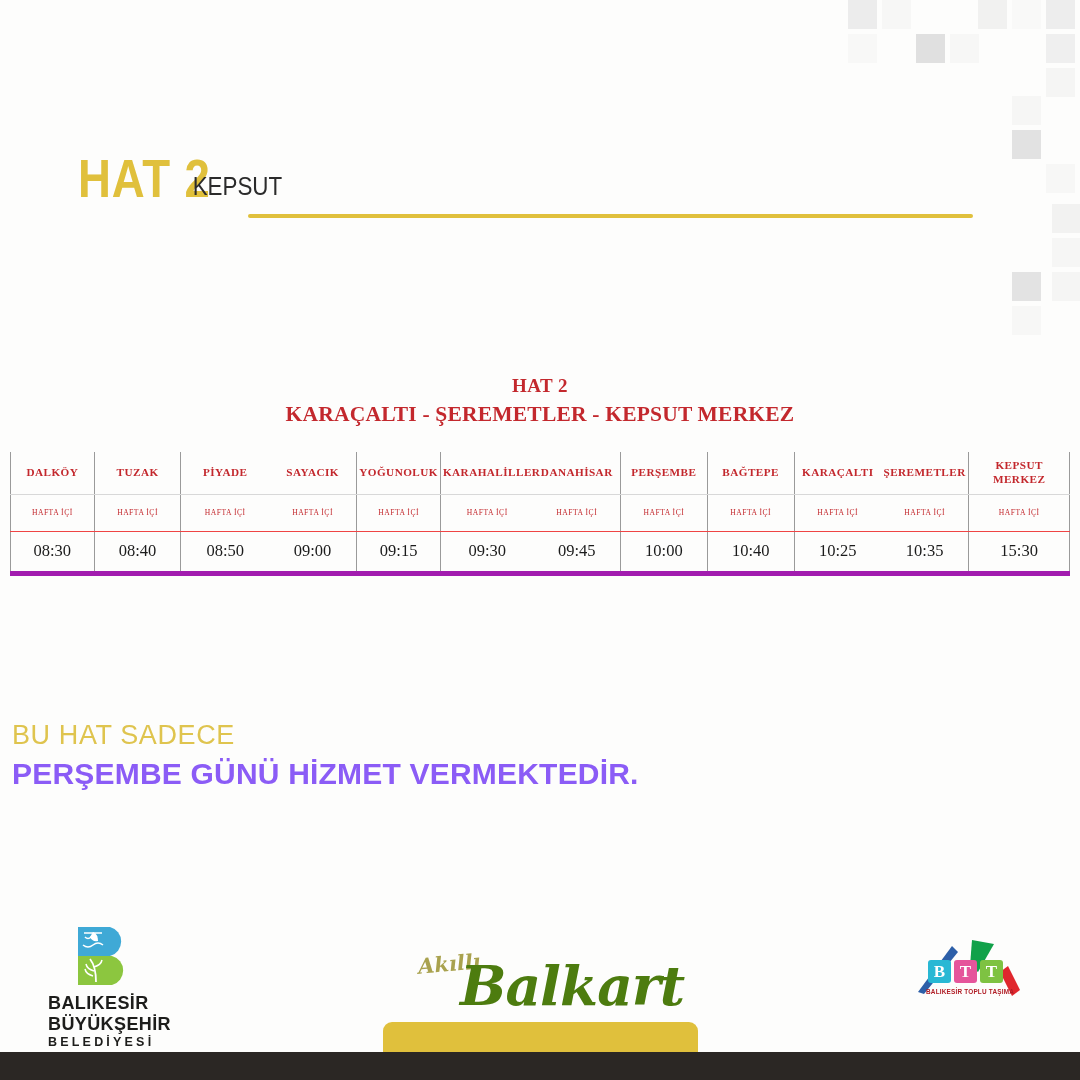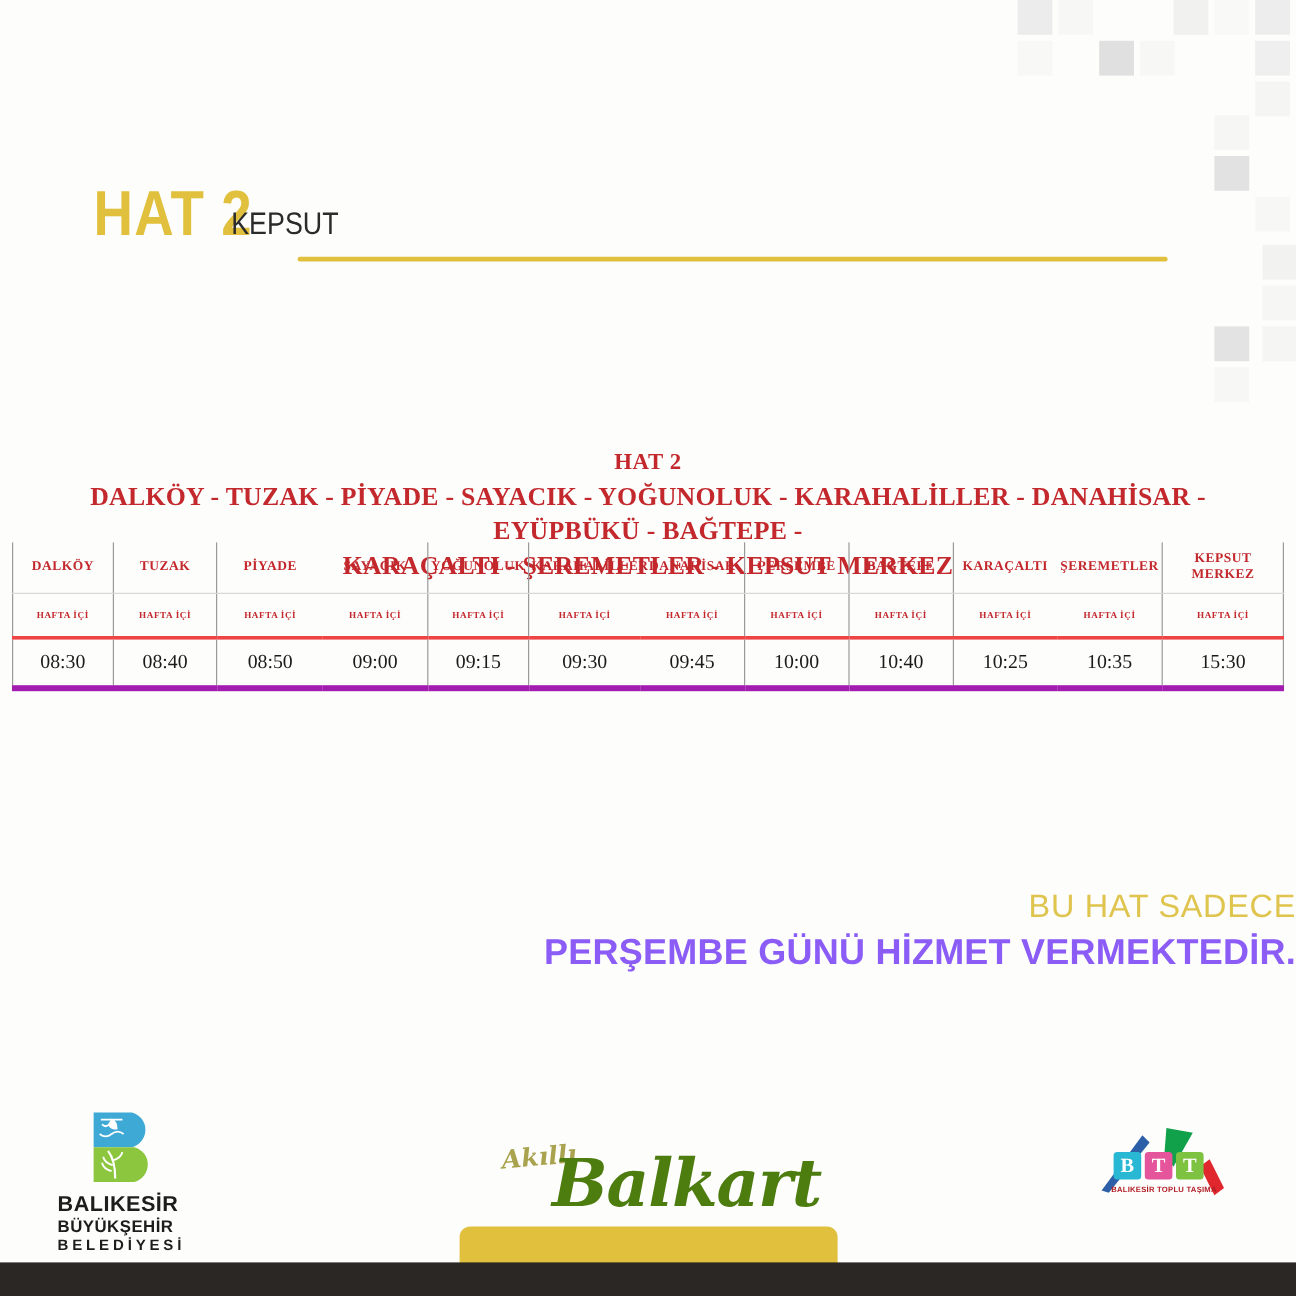--- a/index.html
+++ b/index.html
@@ -78,61 +78,61 @@
     font-weight: 700;
     font-size: 11.2px;
     letter-spacing: 0.45px;
     height: 42px;
     padding: 4px 2px;
     line-height: 1.22;
     border-bottom: 1px solid #d8d8d8;
   }
   .row-days td {
     color: #c3282d;
-    font-weight: 700;
+    font-weight: 400;
     font-size: 7.6px;
     letter-spacing: 0.5px;
     height: 37px;
-    border-bottom: 3px solid #ef4444;
+    border-bottom: 1px solid #ef4444;
   }
   .row-times td {
     color: #1b1b1b;
     font-weight: 400;
     font-size: 16.5px;
     height: 42px;
     border-bottom: 5px solid #a21caf;
   }
   
   .gsep { border-left: 1px solid #9a9a9a; }
   .gend { border-right: 1px solid #9a9a9a; }
   .row-days td.gsep, .row-times td.gsep { border-left: 1px solid #9a9a9a; }
   .row-days td.gend, .row-times td.gend { border-right: 1px solid #9a9a9a; }
 
   
-  .notice { position: absolute; left: 2px; right: 0; top: 720px; text-align: right; margin-top: 20px; }
+  .notice { position: absolute; left: 12px; right: 0; top: 720px; text-align: left; }
   .notice-l1 {
     font-size: 27px;
     font-weight: 400;
     color: #dfc44e;
     letter-spacing: 0.6px;
   }
   .notice-l2 {
     font-size: 30px;
     font-weight: 700;
     color: #8b5cf6;
     letter-spacing: 0.2px;
     margin-top: 6px;
   }
 
   
   .logo-bld { position: absolute; left: 48px; top: 925px; width: 180px; }
   .bld-mark { width: 70px; height: 62px; margin: 0 auto 6px 22px; position: relative; }
   .bld-text { text-align: left; color: #1d1d1b; line-height: 1.18; }
   .bld-t1 { font-size: 18px; font-weight: 700; letter-spacing: 0.4px; }
-  .bld-t2 { font-size: 14px; font-weight: 700; letter-spacing: 0.4px; }
+  .bld-t2 { font-size: 18px; font-weight: 700; letter-spacing: 0.4px; }
   .bld-t3 { font-size: 12.5px; font-weight: 700; letter-spacing: 3.2px; }
 
   .logo-balkart { position: absolute; left: 404px; top: 945px; width: 270px; height: 75px; }
   .bk-akilli {
     position: absolute; left: 14px; top: 6px;
     font-family: "DejaVu Serif", serif;
     font-style: italic; font-weight: 700;
     font-size: 21px; color: #a9a24e;
     transform: rotate(-5deg);
   }
@@ -196,21 +196,20 @@
 <div class="header">
   <div class="header-row">
     <div class="hat-title">HAT 2</div>
     <div class="hat-sub">KEPSUT</div>
   </div>
   <div class="header-rule"></div>
 </div>
 
 <div class="route-block">
   <div class="route-line-no">HAT 2</div>
-  <div class="route-stops">DALKÖY - TUZAK - PİYADE - SAYACIK - YOĞUNOLUK - KARAHALİLLER - DANAHİSAR - EYÜPBÜKÜ - BAĞTEPE -</div>
   <div class="route-stops">KARAÇALTI - ŞEREMETLER - KEPSUT MERKEZ</div>
 </div>
 
 <div class="table-wrap">
   <table class="timetable">
     <colgroup>
       <col style="width:7.9%">
         <col style="width:8.2%">
       <col style="width:8.3%">
         <col style="width:8.3%">

